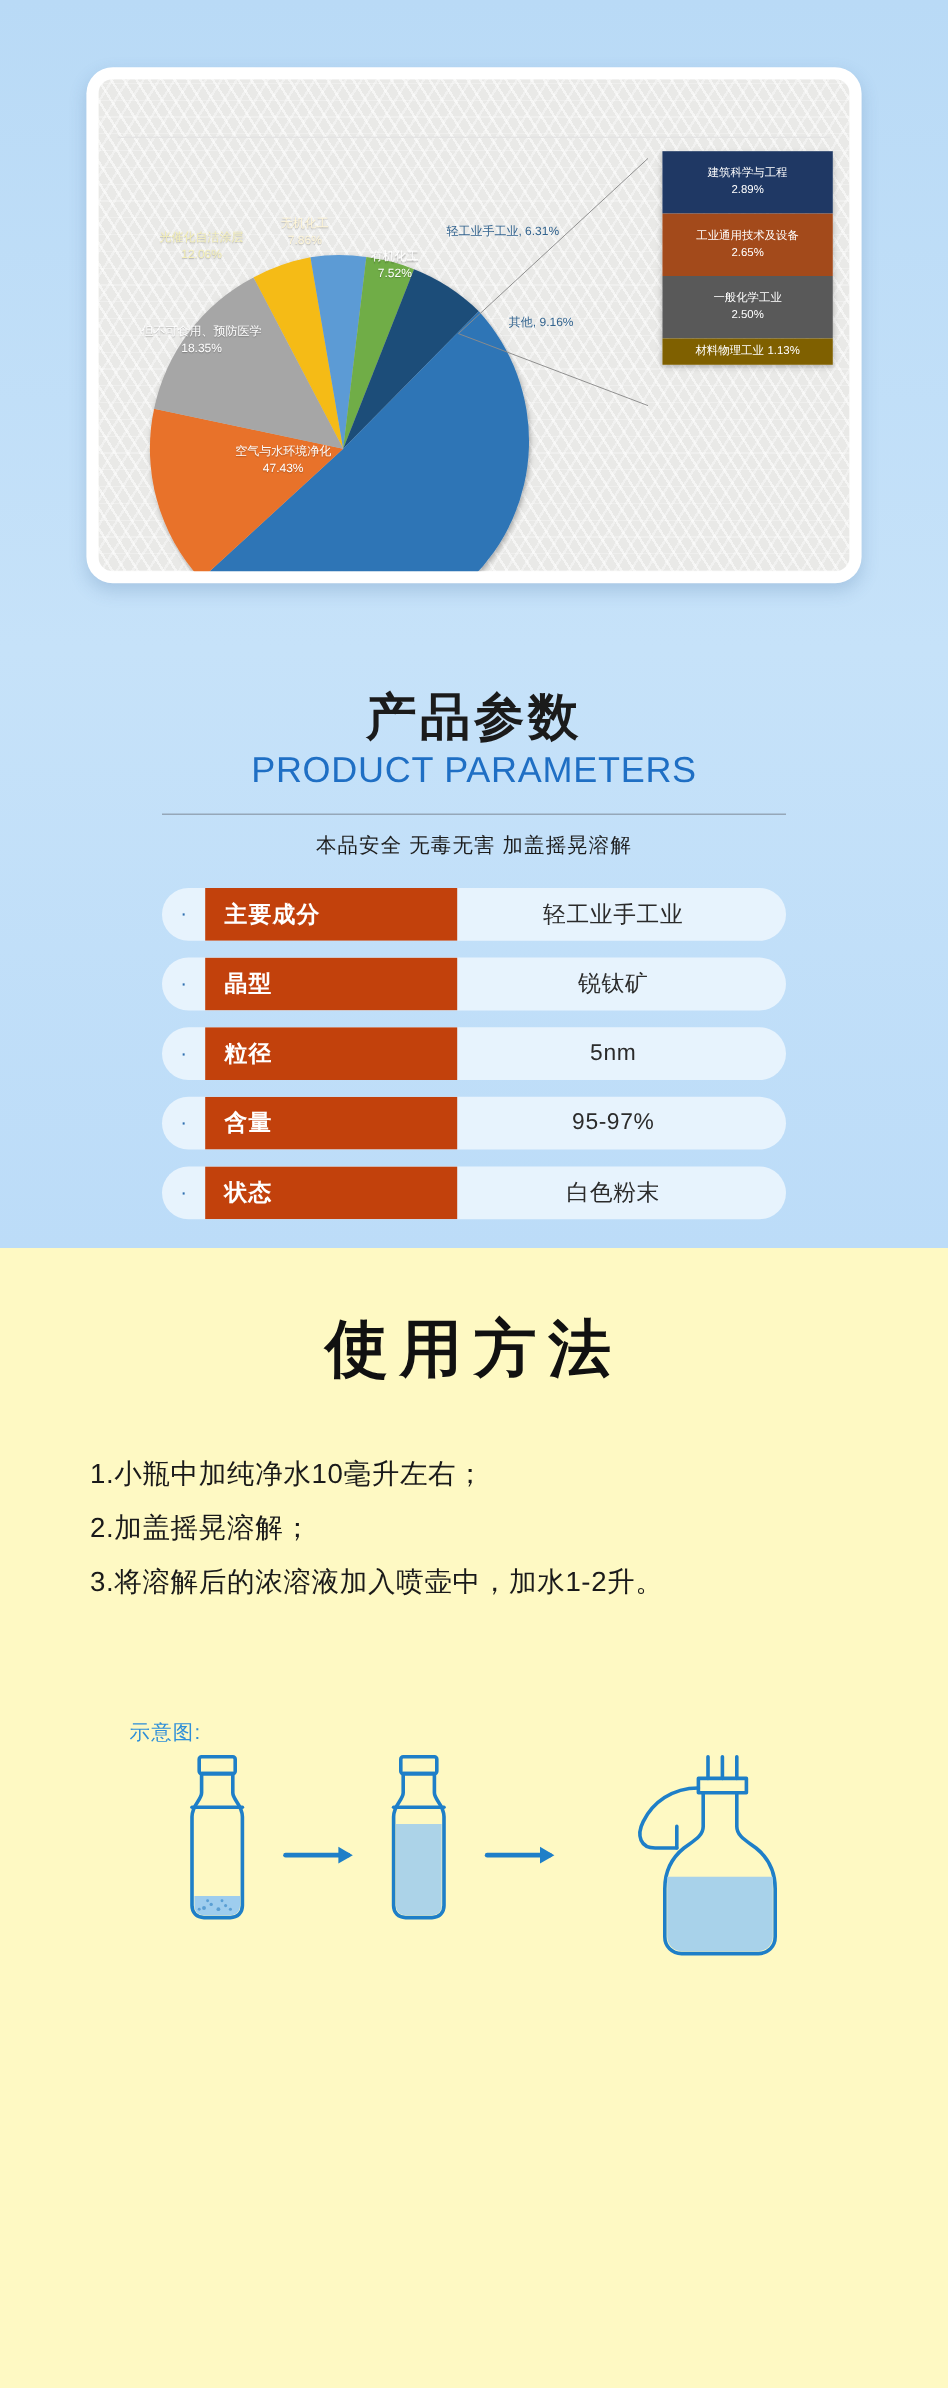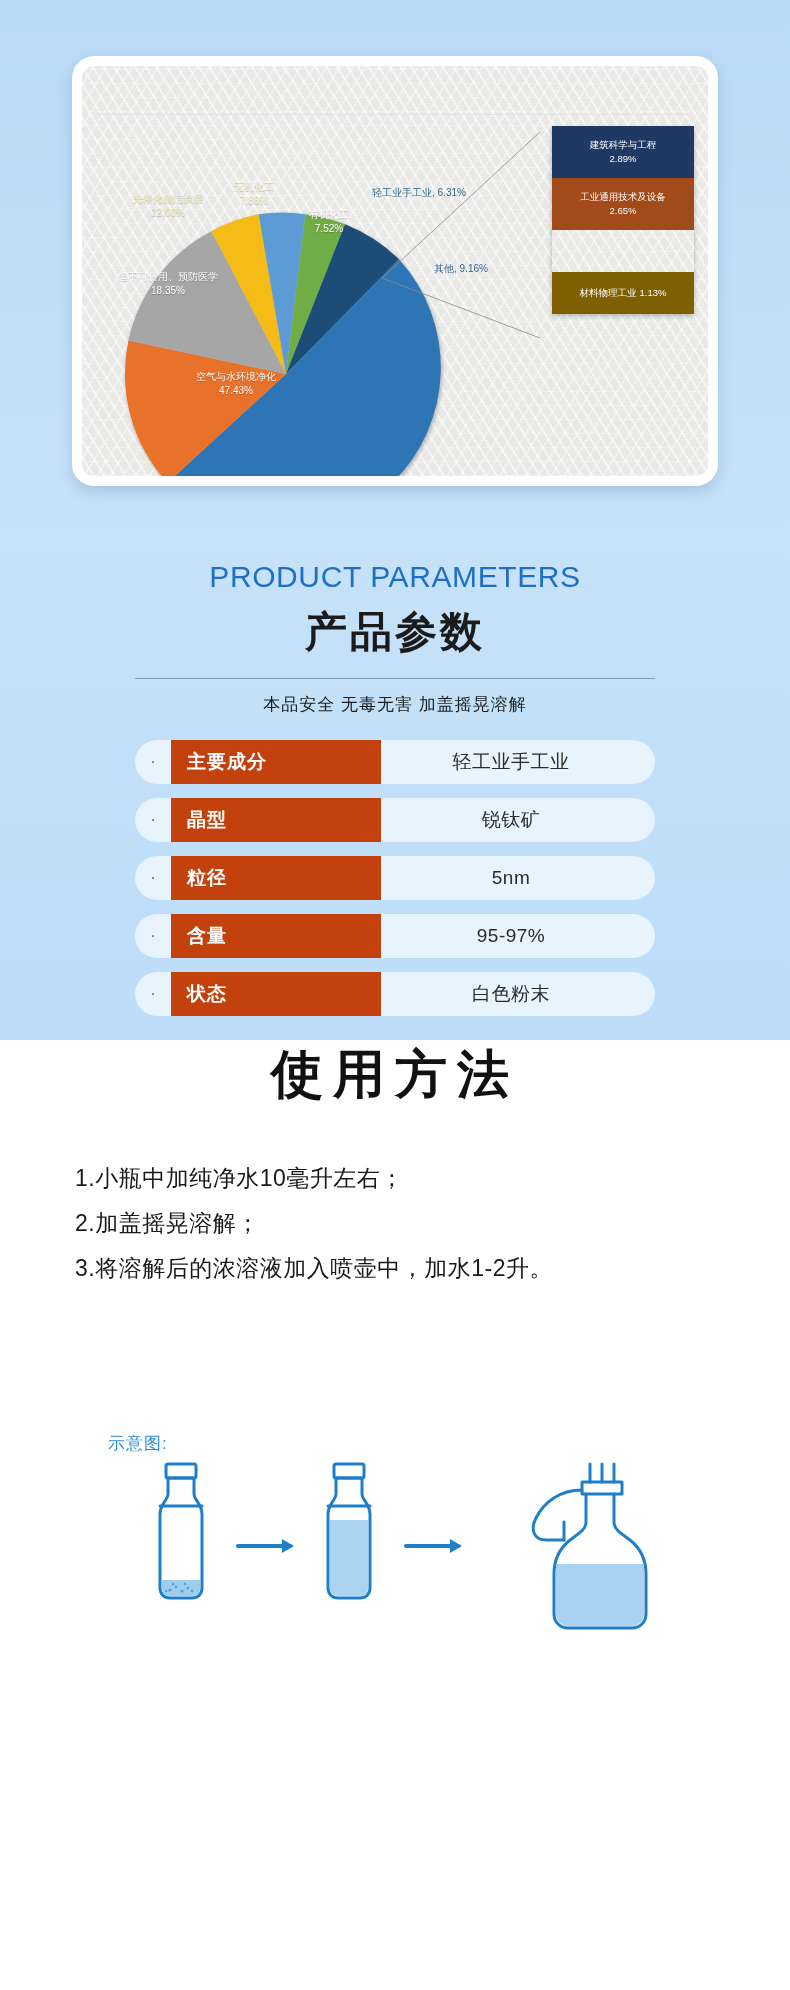--- a/index.html
+++ b/index.html
@@ -113,21 +113,21 @@
     display: flex;
     flex-direction: column;
     align-items: center;
     justify-content: center;
     color: #fff;
     font-size: 9.5px;
     line-height: 1.45;
     text-align: center;
     padding: 0 4px;
   }
-  .legend-box.single { flex-direction: row; gap: 3px; height: 42px; margin-top: 42px; }
+  .legend-box.single { flex-direction: row; gap: 3px; height: 22px; }
   .leader-line {
     position: absolute;
     pointer-events: none;
     left: 0; top: 0; width: 100%; height: 100%;
   }
 
   
   #params-section {
     position: relative;
     width: 790px;
@@ -203,21 +203,22 @@
     color: #2b2b2b;
     padding-right: 14px;
     letter-spacing: .5px;
   }
 
   
   #usage-section {
     position: relative;
     width: 790px;
     height: 950px;
-    background: #ffffff;
+    background: #fef9c3;
+    padding-top: 50px;
   }
   #usage-title {
     text-align: center;
     font-size: 52px;
     font-weight: bold;
     color: #111111;
     letter-spacing: 10px;
   }
   #usage-steps {
     width: 640px;
@@ -295,49 +296,53 @@
           <span class="pl-name">但不可食用、预防医学</span>
           <span class="pl-val">18.35%</span>
         </div>
         <div class="pie-label" style="left:76px; top:258px; width:140px;">
           <span class="pl-name">空气与水环境净化</span>
           <span class="pl-val">47.43%</span>
         </div>
       </div>
 
       <div class="outside-label" style="left:290px; top:120px;">轻工业手工业, 6.31%</div>
-      <div class="outside-label" style="left:352px; top:196px;">其他, 9.16%</div>
+      <div class="outside-label" style="left:342px; top:196px;">其他, 9.16%</div>
 
       <svg class="leader-line" viewBox="0 0 626 410" preserveAspectRatio="none">
         <line x1="300" y1="212" x2="458" y2="66" stroke="#8b8b8b" stroke-width="0.8"></line>
         <line x1="300" y1="212" x2="458" y2="272" stroke="#8b8b8b" stroke-width="0.8"></line>
       </svg>
 
       <div id="legend-stack">
         <div class="legend-box" style="background:#1f3864;">
           <span>建筑科学与工程</span>
           <span>2.89%</span>
         </div>
         <div class="legend-box" style="background:#a34a1b;">
           <span>工业通用技术及设备</span>
           <span>2.65%</span>
         </div>
+        <div class="legend-box" style="background:#595959;">
+          <span>一般化学工业</span>
+          <span>2.50%</span>
+        </div>
         <div class="legend-box single" style="background:#7f6000;">
           <span>材料物理工业</span>
           <span>1.13%</span>
         </div>
       </div>
 
     </div>
   </div>
 </section>
 
 <section id="params-section">
+  <div id="params-cn">产品参数</div>
   <div id="params-en">PRODUCT PARAMETERS</div>
-  <div id="params-cn">产品参数</div>
   <div id="params-rule"></div>
   <div id="params-sub">本品安全  无毒无害  加盖摇晃溶解</div>
 
   <div id="param-table">
     <div class="param-row">
       <span class="param-bullet">·</span>
       <span class="param-key">主要成分</span>
       <span class="param-val">轻工业手工业</span>
     </div>
     <div class="param-row">

